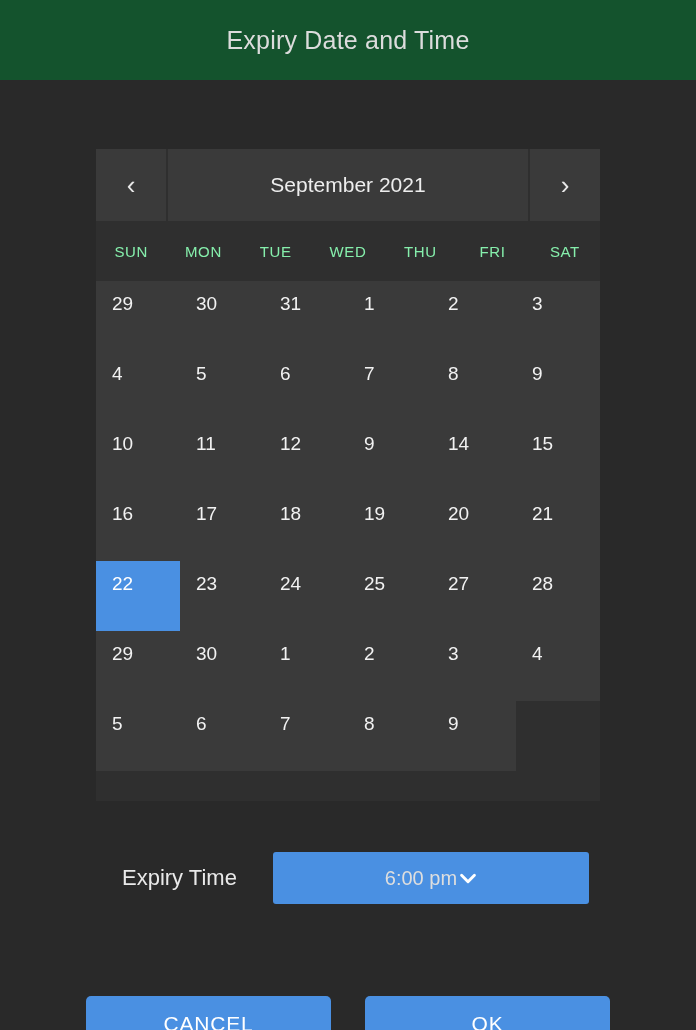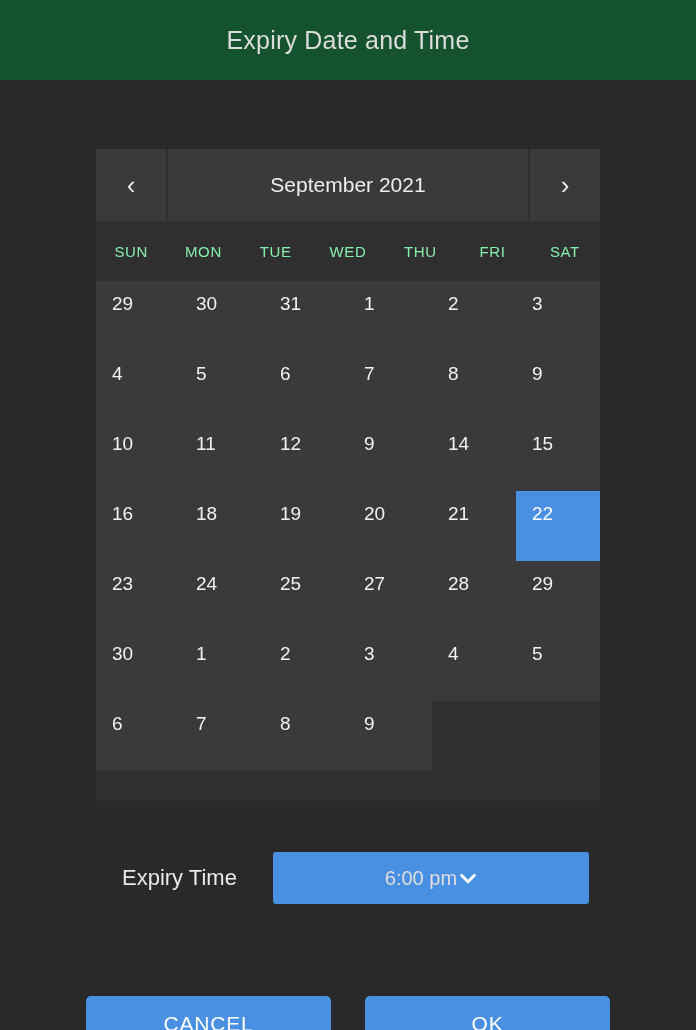--- a/index.html
+++ b/index.html
@@ -205,20 +205,21 @@
         <div class="cal-day">7</div>
         <div class="cal-day">8</div>
         <div class="cal-day">9</div>
         <div class="cal-day">10</div>
         <div class="cal-day">11</div>
         <div class="cal-day">12</div>
         <div class="cal-day">9</div>
         <div class="cal-day">14</div>
         <div class="cal-day">15</div>
         <div class="cal-day">16</div>
+        <div class="cal-day">17</div>
         <div class="cal-day">18</div>
         <div class="cal-day">19</div>
         <div class="cal-day">20</div>
         <div class="cal-day">21</div>
         <div class="cal-day selected">22</div>
         <div class="cal-day">23</div>
         <div class="cal-day">24</div>
         <div class="cal-day">25</div>
         <div class="cal-day">27</div>
         <div class="cal-day">28</div>

